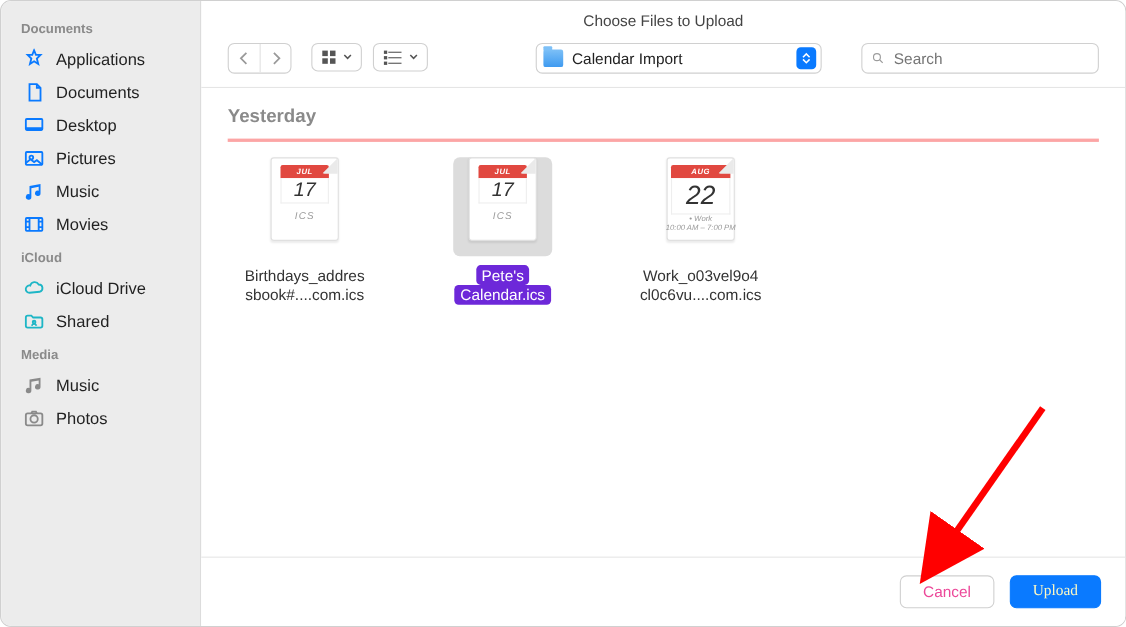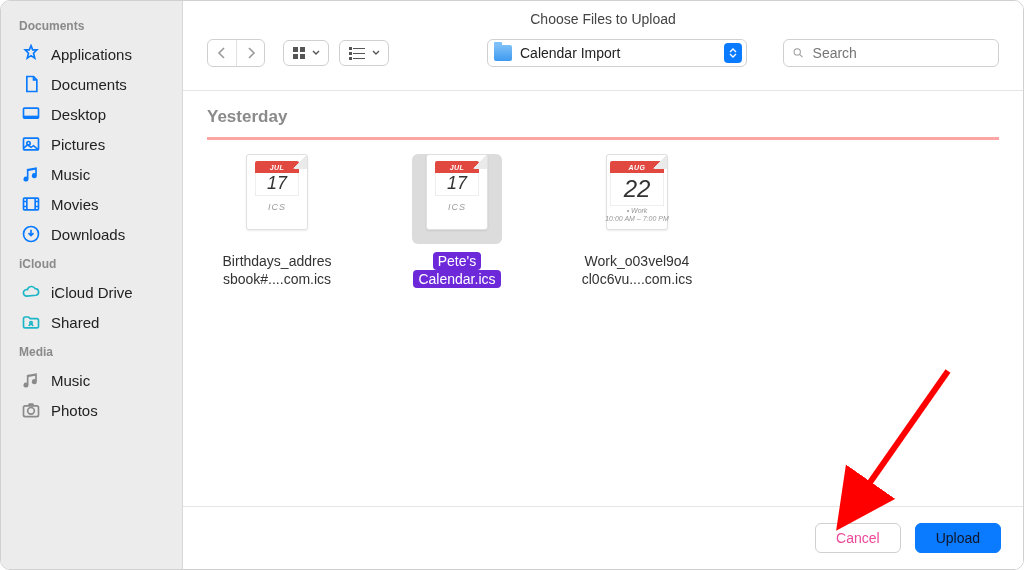--- a/index.html
+++ b/index.html
@@ -63,23 +63,23 @@
       position: relative;
     }
     .title {
       text-align: center;
       font-size: 14px;
       padding: 10px 0 8px;
       color: #444;
     }
     .toolbar {
       display: flex;
-      align-items: center;
+      align-items: flex-start;
       gap: 18px;
-      padding: 4px 24px 23px;
+      padding: 4px 24px 12px;
       border-bottom: 1px solid #e5e5e5;
     }
     .nav-btns {
       display: flex;
       border: 1px solid #d0d0d0;
       border-radius: 6px;
       overflow: hidden;
       background:#fff;
     }
     .nav-btn {
@@ -234,21 +234,21 @@
       padding: 0 20px;
       border-radius: 6px;
       font-size: 14px;
       border: 1px solid #d0d0d0;
       background:#fff;
       color:#ec4899;
       display:flex; align-items:center; justify-content:center;
       cursor:default;
     }
     .btn.primary {
-      background:#0a7aff; border-color:#0a7aff; color:#0f172a; font-weight:500;
+      background:#0a7aff; border-color:#0a7aff; color:#fef9c3; font-weight:500;font-family:Liberation Serif, serif;
     }
     
     .arrow {
       position:absolute;
       right: 60px;
       top: 360px;
       pointer-events:none;
     }
   </style>
 </head>
@@ -313,29 +313,20 @@
     <div class="sidebar-item">
       <span class="si-icon">
         <svg viewBox="0 0 24 24" fill="none" stroke="#0a7aff" stroke-width="2">
             <rect x="3" y="5" width="18" height="14" rx="1"></rect>
             <path d="M7 5v14M17 5v14M3 9h4M3 15h4M17 9h4M17 15h4"></path>
           </svg>
       </span>
       <span>Movies</span>
     </div>
 
-    <div class="sidebar-item">
-      <span class="si-icon">
-        <svg viewBox="0 0 24 24" fill="none" stroke="#0a7aff" stroke-width="2">
-            <circle cx="12" cy="12" r="9"></circle>
-            <path d="M12 7v7M9 11l3 3 3-3"></path>
-          </svg>
-      </span>
-      <span>Downloads</span>
-    </div>
 
     <div class="section-header">iCloud</div>
 
     <div class="sidebar-item">
       <span class="si-icon">
         <svg viewBox="0 0 24 24" fill="none" stroke="#1eb6c6" stroke-width="2">
             <path d="M7 17a4 4 0 1 1 .8-7.9A5 5 0 0 1 17 8a4 4 0 0 1 1 7.9z"></path>
           </svg>
       </span>
       <span>iCloud Drive</span>

